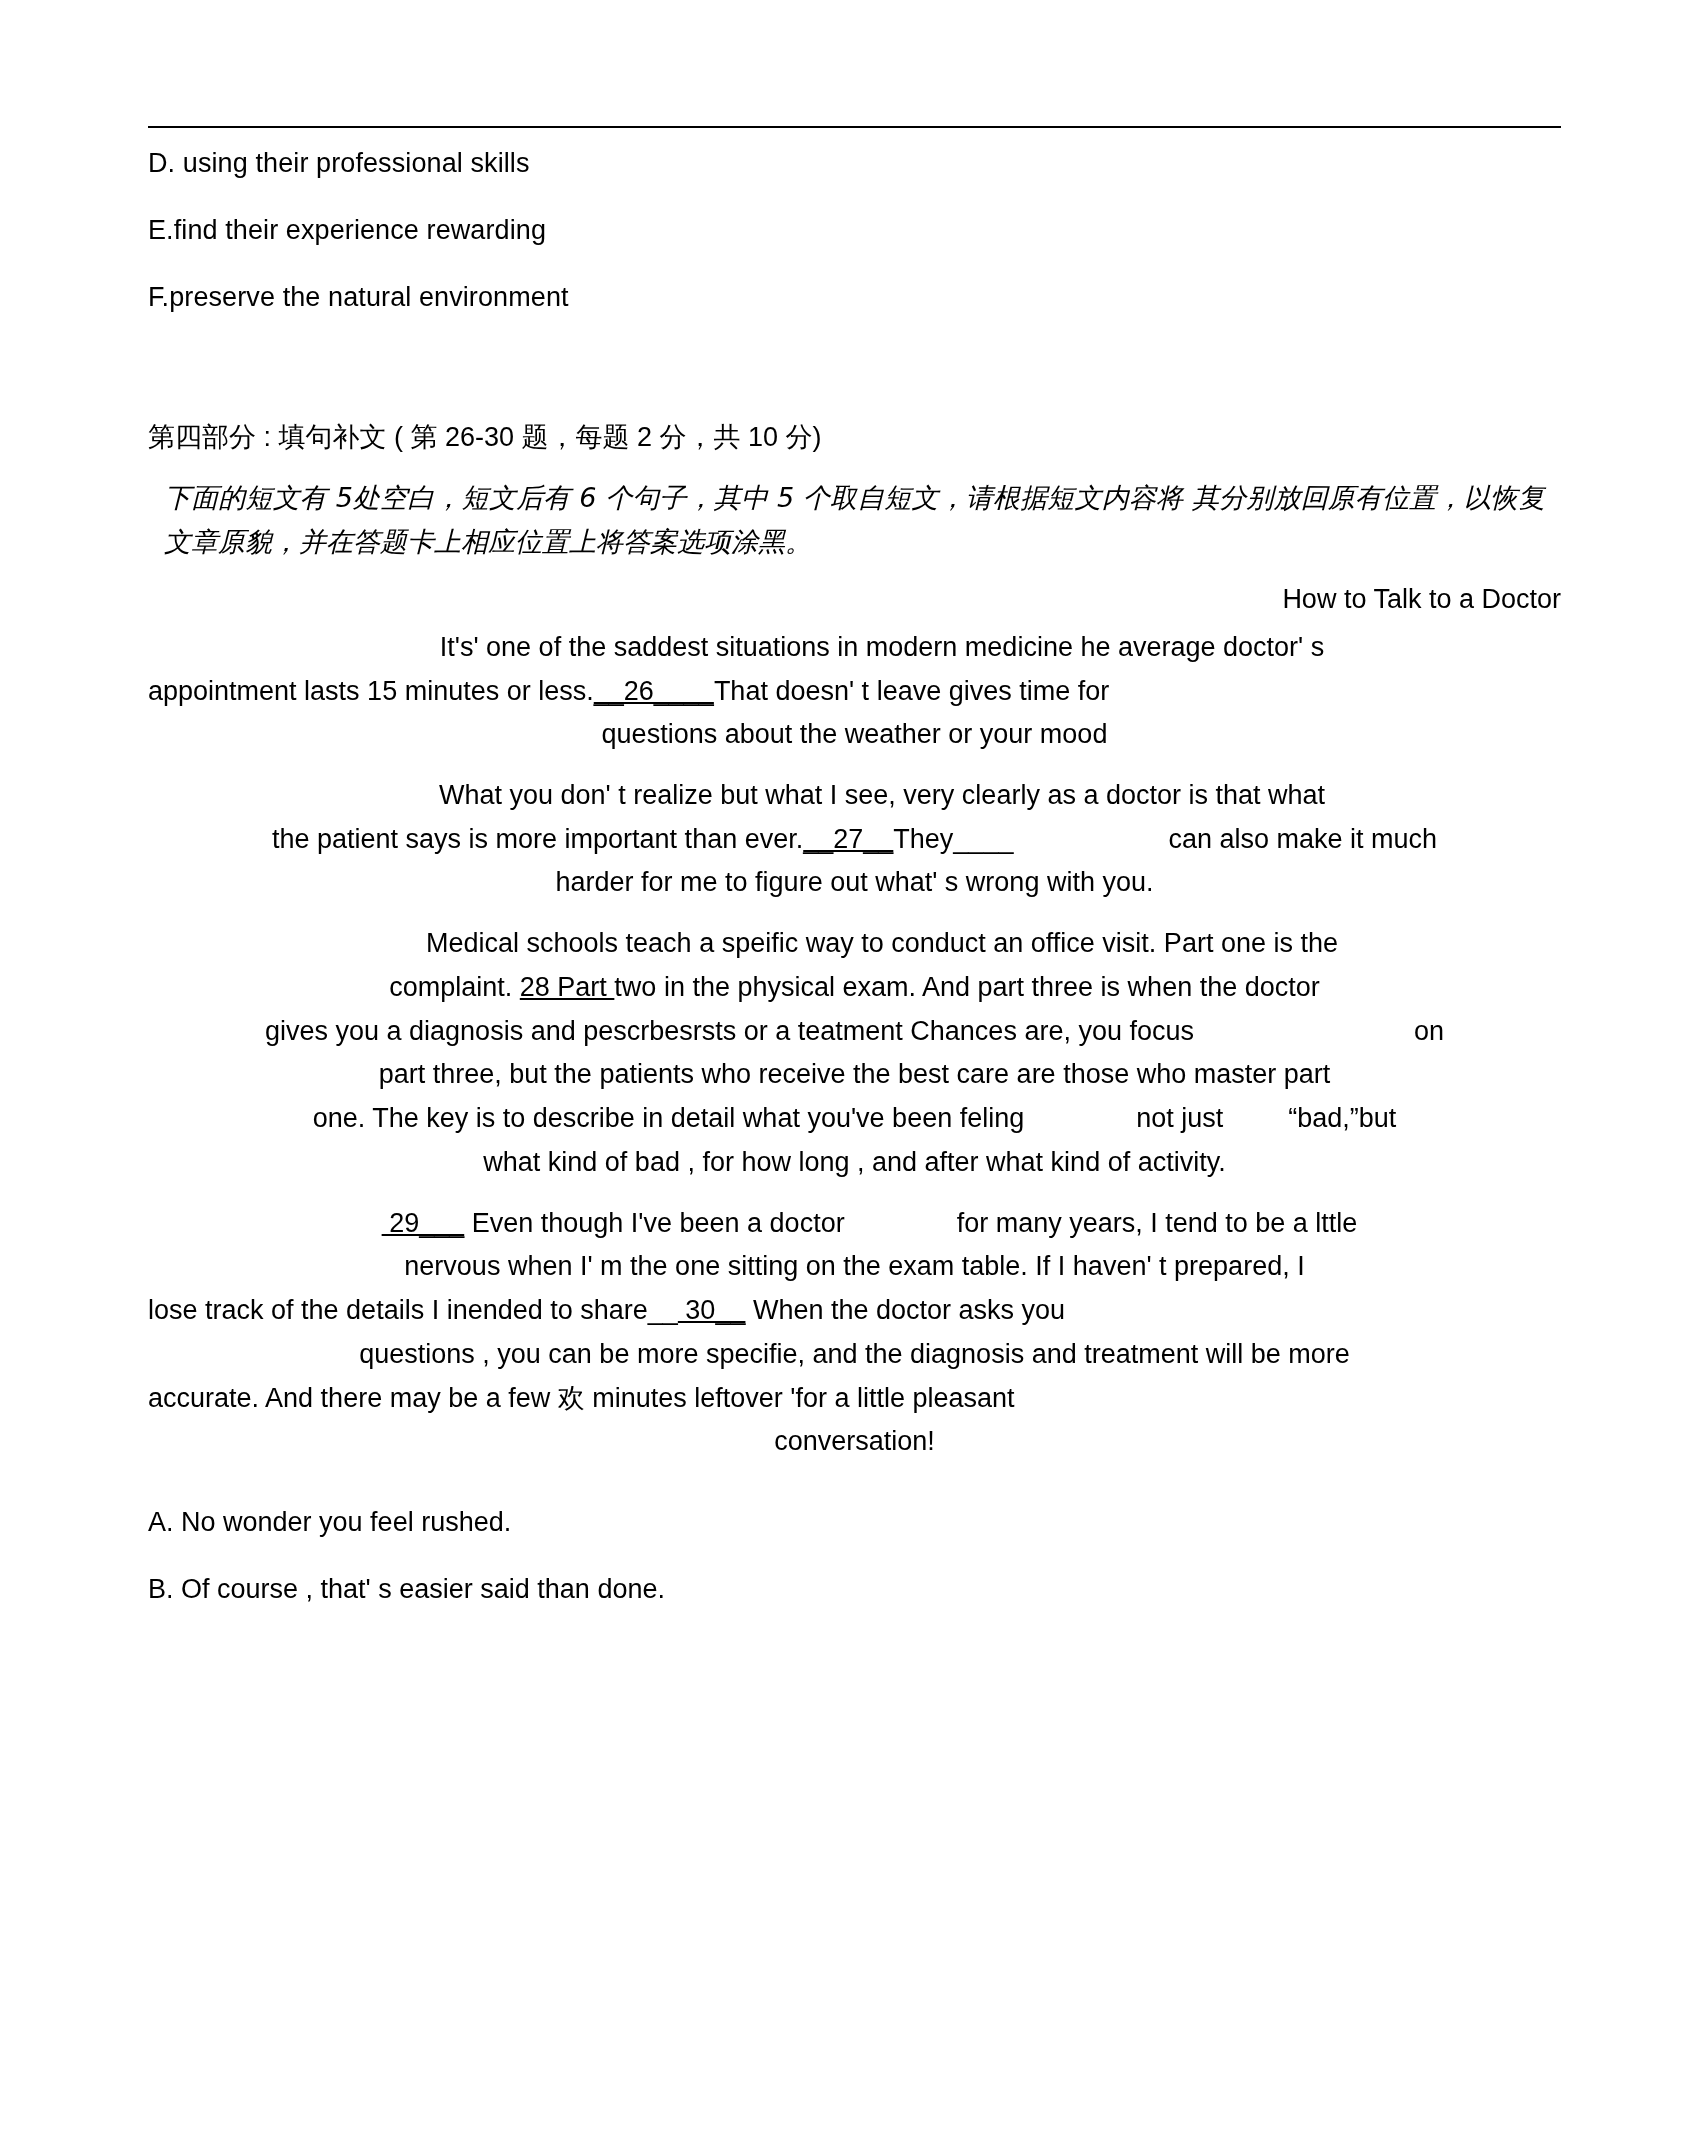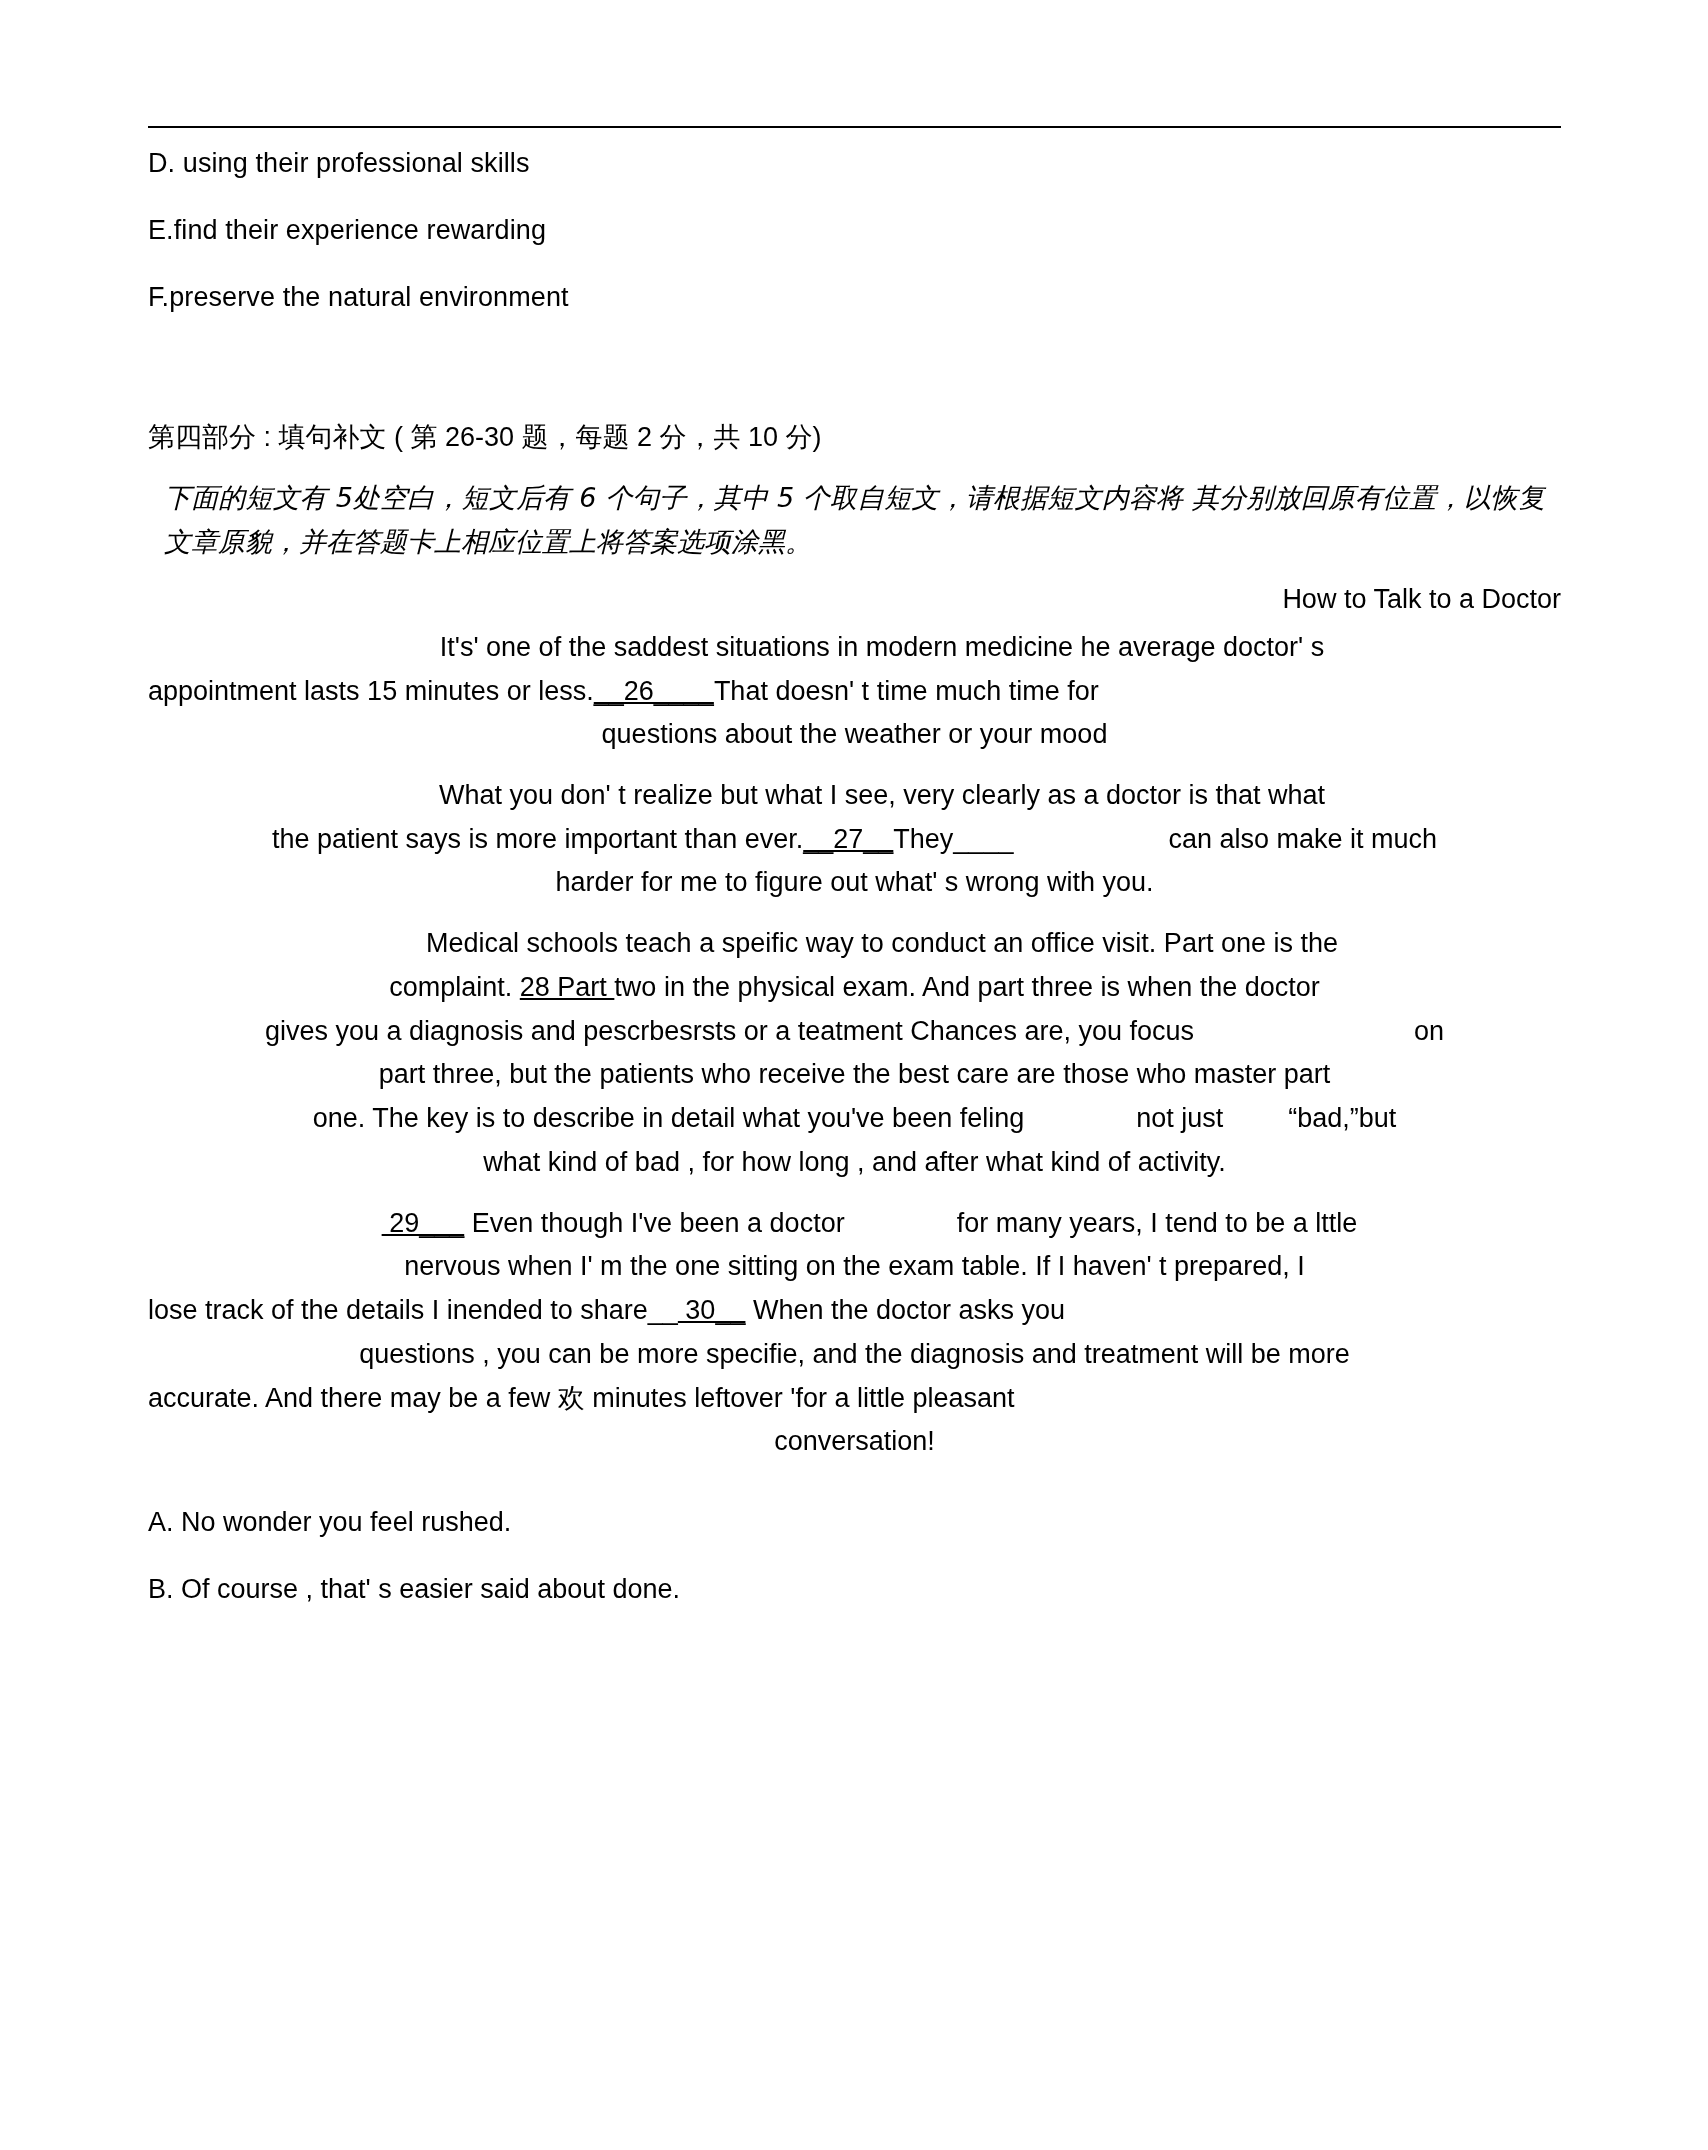--- a/index.html
+++ b/index.html
@@ -92,21 +92,21 @@
 
     <div class="gap-lg"></div>
 
     <p class="cn">第四部分 : 填句补文 ( 第 26-30 题，每题 2 分，共 10 分)</p>
     <p class="cn-block">下面的短文有 5处空白，短文后有 6 个句子，其中 5 个取自短文，请根据短文内容将  其分别放回原有位置，以恢复文章原貌，并在答题卡上相应位置上将答案选项涂黑。</p>
 
     <p class="title">How to Talk to a Doctor</p>
 
     <p class="para indent nojust">It's' one of the saddest situations in modern medicine he average doctor' s</p>
     <p class="para">
-      <span>appointment   lasts   15  minutes  or  less.</span><span class="u">__26____</span><span>That   doesn'  t  time   much  time   for</span>
+      <span>appointment   lasts   15  minutes  or  less.</span><span class="u">__26____</span><span>That   doesn'  t  leave   gives  time   for</span>
     </p>
     <p class="para nojust">questions about the weather or your mood</p>
 
     <div class="spacer-sm"></div>
 
     <p class="para indent nojust">What you don' t realize but what I see, very clearly as a doctor is that what</p>
     <p class="para nojust">
       <span>the patient says is more important than ever.</span><span class="u">__27__</span><span>They____</span><span class="wide-sp-xl"></span><span>can also make it much</span>
     </p>
     <p class="para nojust">harder for me to figure out what' s wrong with you.</p>
@@ -134,19 +134,19 @@
     <p class="para nojust">nervous when I' m the one sitting on the exam table. If I haven' t prepared, I</p>
     <p class="para">
       <span>lose   track   of   the   details    I   inended   to   share__</span><span class="u"> 30__</span><span> When  the  doctor   asks  you</span>
     </p>
     <p class="para nojust">questions  ,   you can be more specifie, and the diagnosis and treatment will be more</p>
     <p class="para">accurate.   And   there   may  be  a  few  欢  minutes  leftover    'for   a  little     pleasant</p>
     <p class="para nojust">conversation!</p>
 
     <div class="choices">
       <p class="choice">A. No wonder you feel rushed.</p>
-      <p class="choice">B. Of course    ,  that' s easier said about done.</p>
+      <p class="choice">B. Of course    ,  that' s easier said than done.</p>
     </div>
 
   </div>
 
 </div>
 
 
 </body></html>

